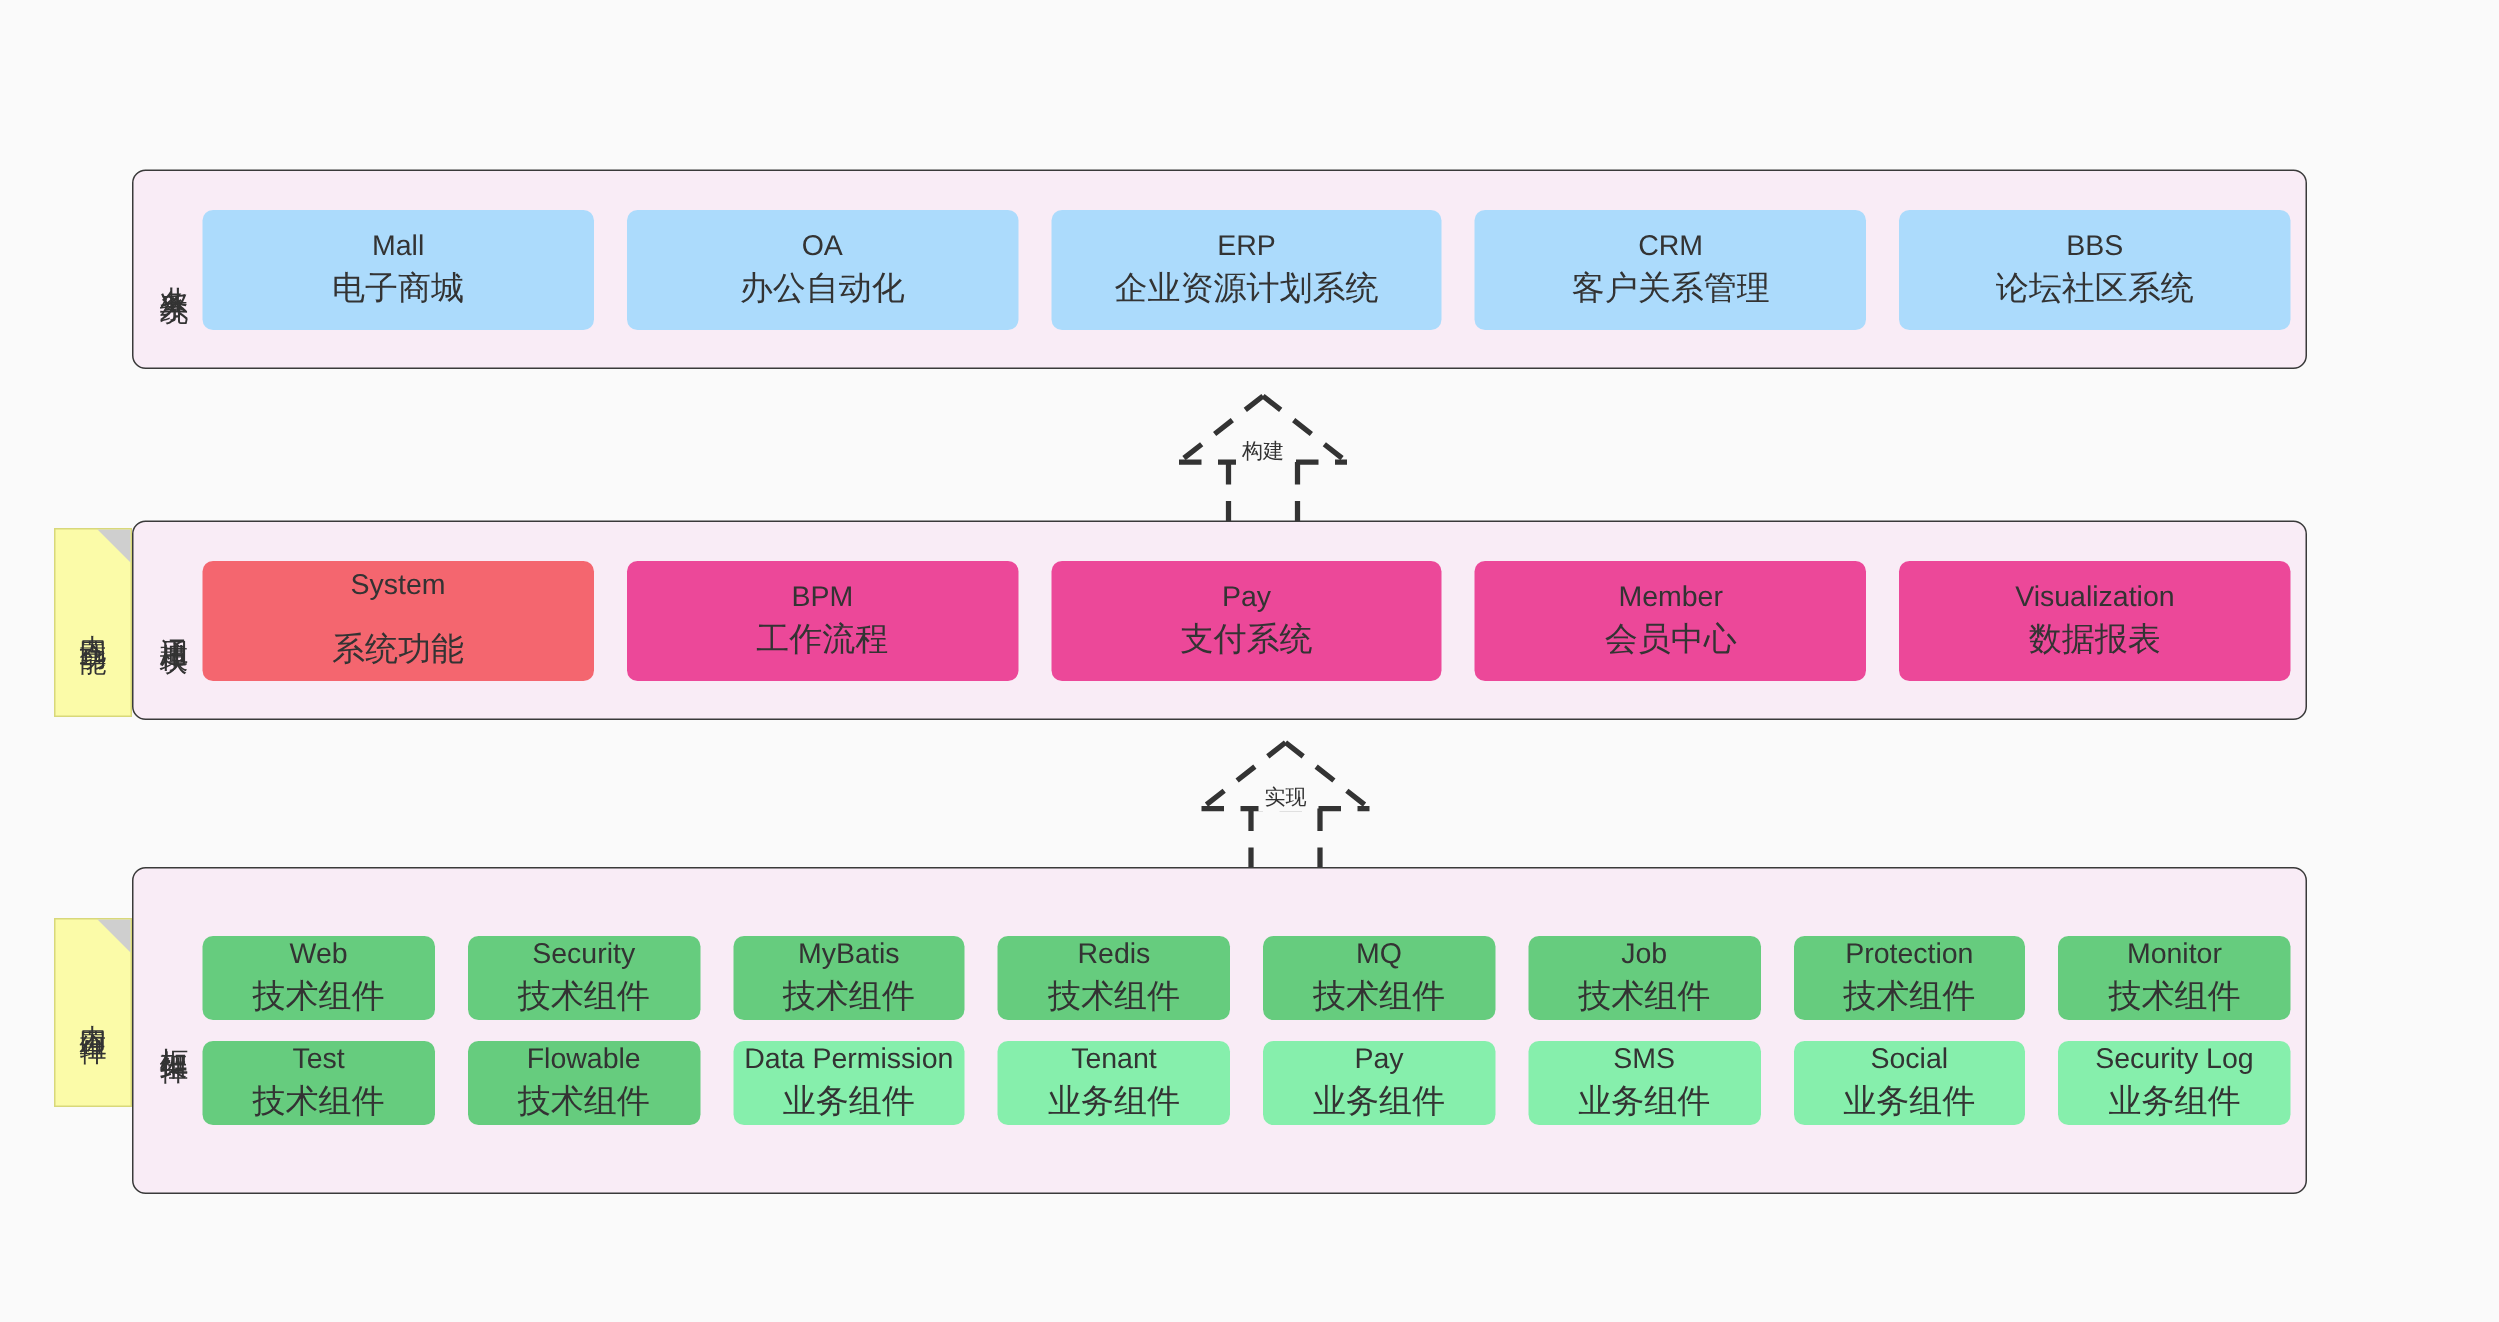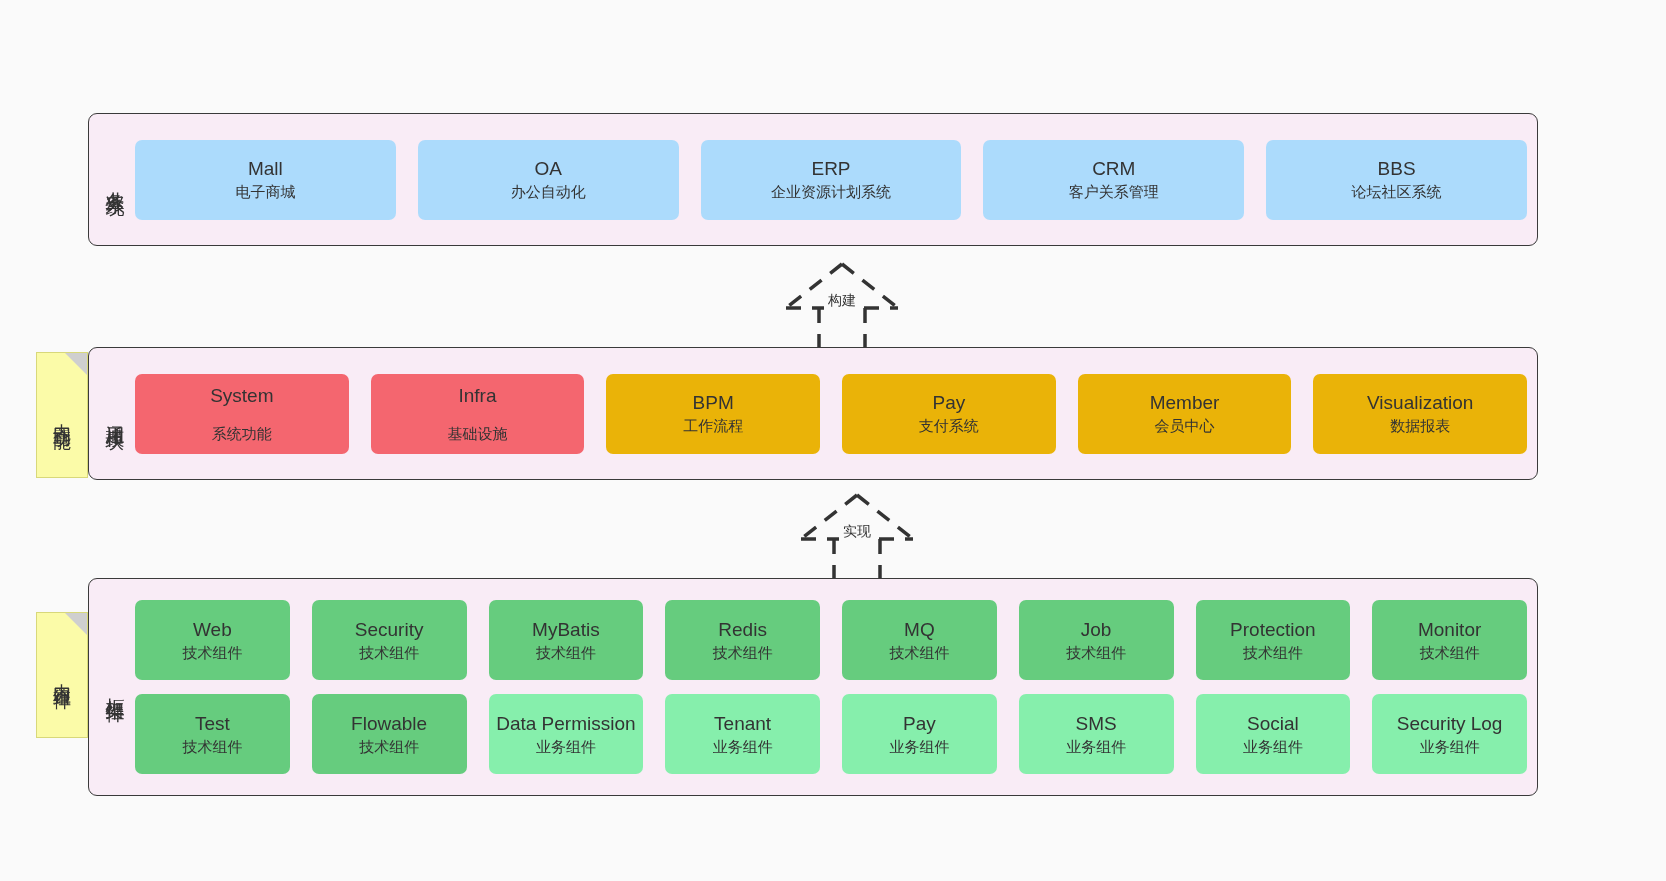--- a/index.html
+++ b/index.html
@@ -61,37 +61,37 @@
     flex-direction: column;
     align-items: center;
     justify-content: center;
     text-align: center;
     color: #333;
     line-height: 1.3;
     padding: 6px 4px;
     user-select: none;
   }
   .card .t1 { font-size: 19px; }
-  .card .t2 { font-size: 15px; }
+  .card .t2 { font-size: 22px; }
 
   .c-blue       { background: #ACDBFC; }
   .c-red        { background: #F4666F; gap: 15px; }
-  .c-pink       { background: #eab308; }
+  .c-pink       { background: #ec4899; }
   .c-green      { background: #66CC7E; }
   .c-greenlight { background: #86efac; }
 
   
   #band-business  { left: 88px;  top: 113px; width: 1450px; height: 133px; }
   #band-business .row { height: 80px; }
 
   #band-modules   { left: 88px;  top: 347px; width: 1450px; height: 133px; }
   #band-modules .row { height: 80px; }
 
   #band-framework { left: 88px;  top: 578px; width: 1450px; height: 218px; }
-  #band-framework .row { height: 80px; }
+  #band-framework .row { height: 56px; }
 
   
   .note {
     position: absolute;
     width: 52px;
     background: #FBFBA8;
     border: 1px solid #d8d87a;
     display: flex;
     align-items: center;
     justify-content: center;
@@ -182,24 +182,20 @@
   <span>内置功能</span>
 </div>
 <div class="band" id="band-modules">
   <div class="band-title">通用模块</div>
   <div class="band-body">
     <div class="row" id="row-modules">
         <div class="card c-red">
           <div class="t1">System</div>
           <div class="t2">系统功能</div>
         </div>
-        <div class="card c-red">
-          <div class="t1">Infra</div>
-          <div class="t2">基础设施</div>
-        </div>
         <div class="card c-pink">
           <div class="t1">BPM</div>
           <div class="t2">工作流程</div>
         </div>
         <div class="card c-pink">
           <div class="t1">Pay</div>
           <div class="t2">支付系统</div>
         </div>
         <div class="card c-pink">
           <div class="t1">Member</div>

